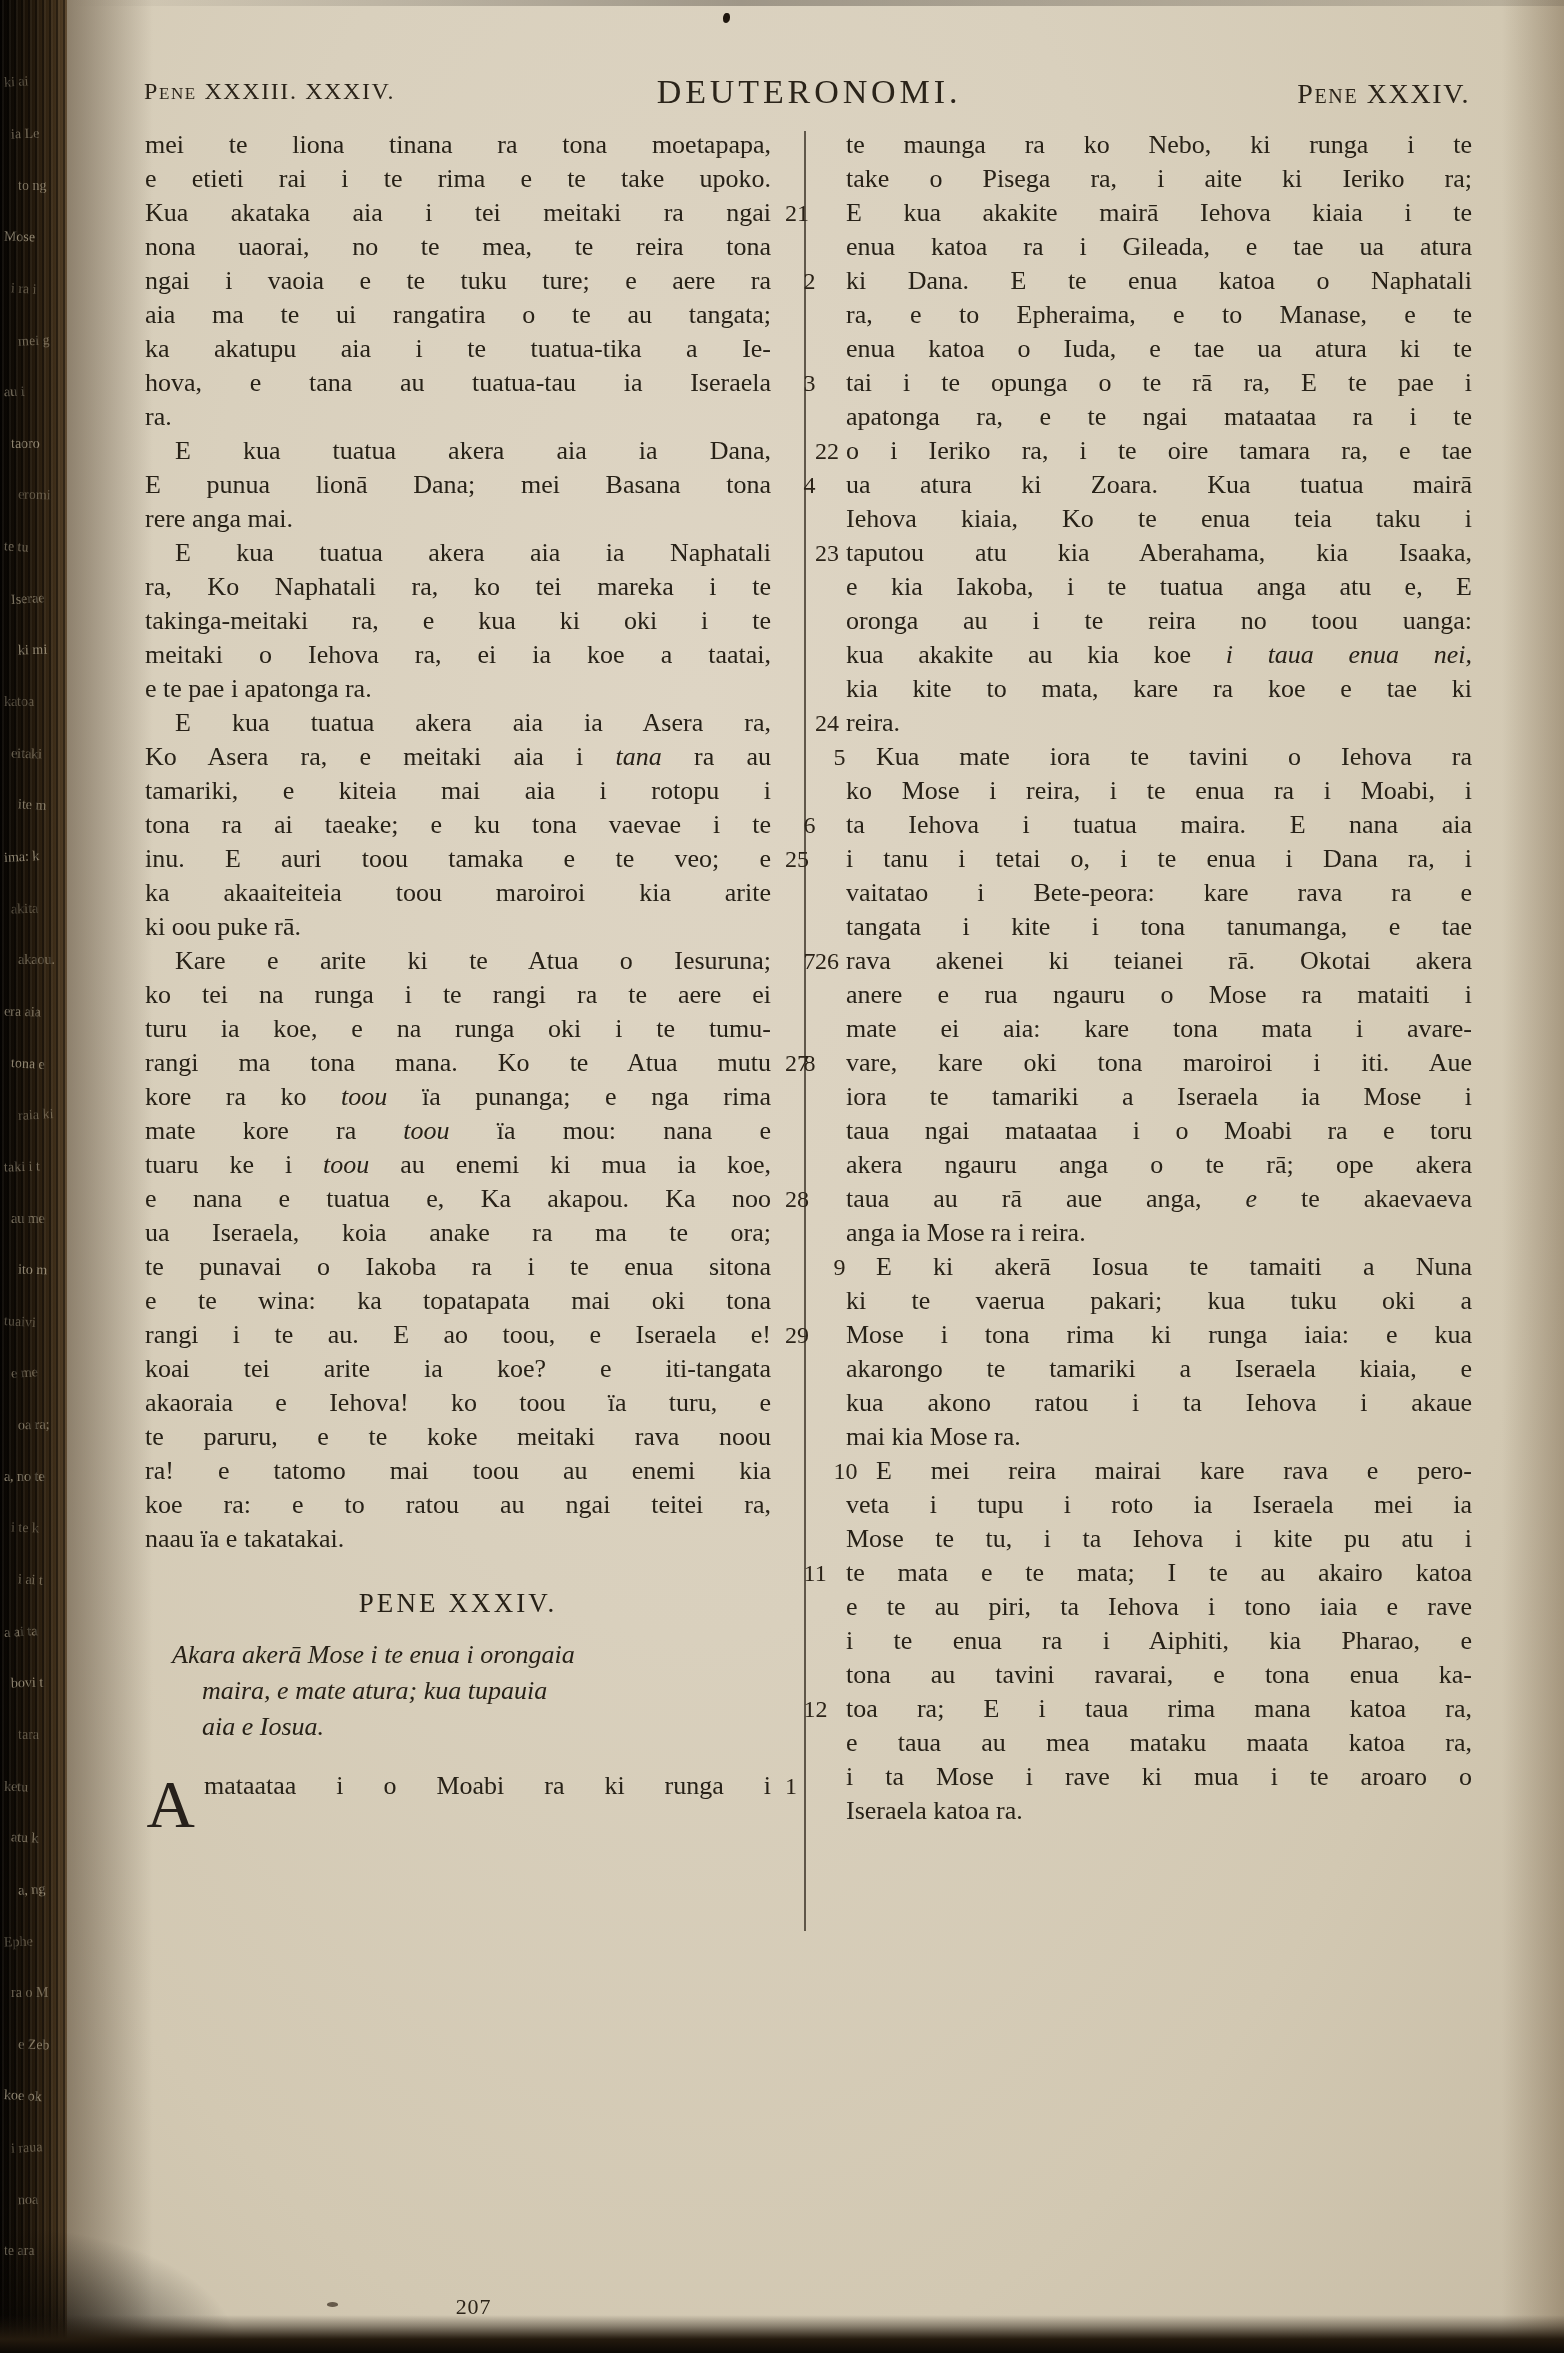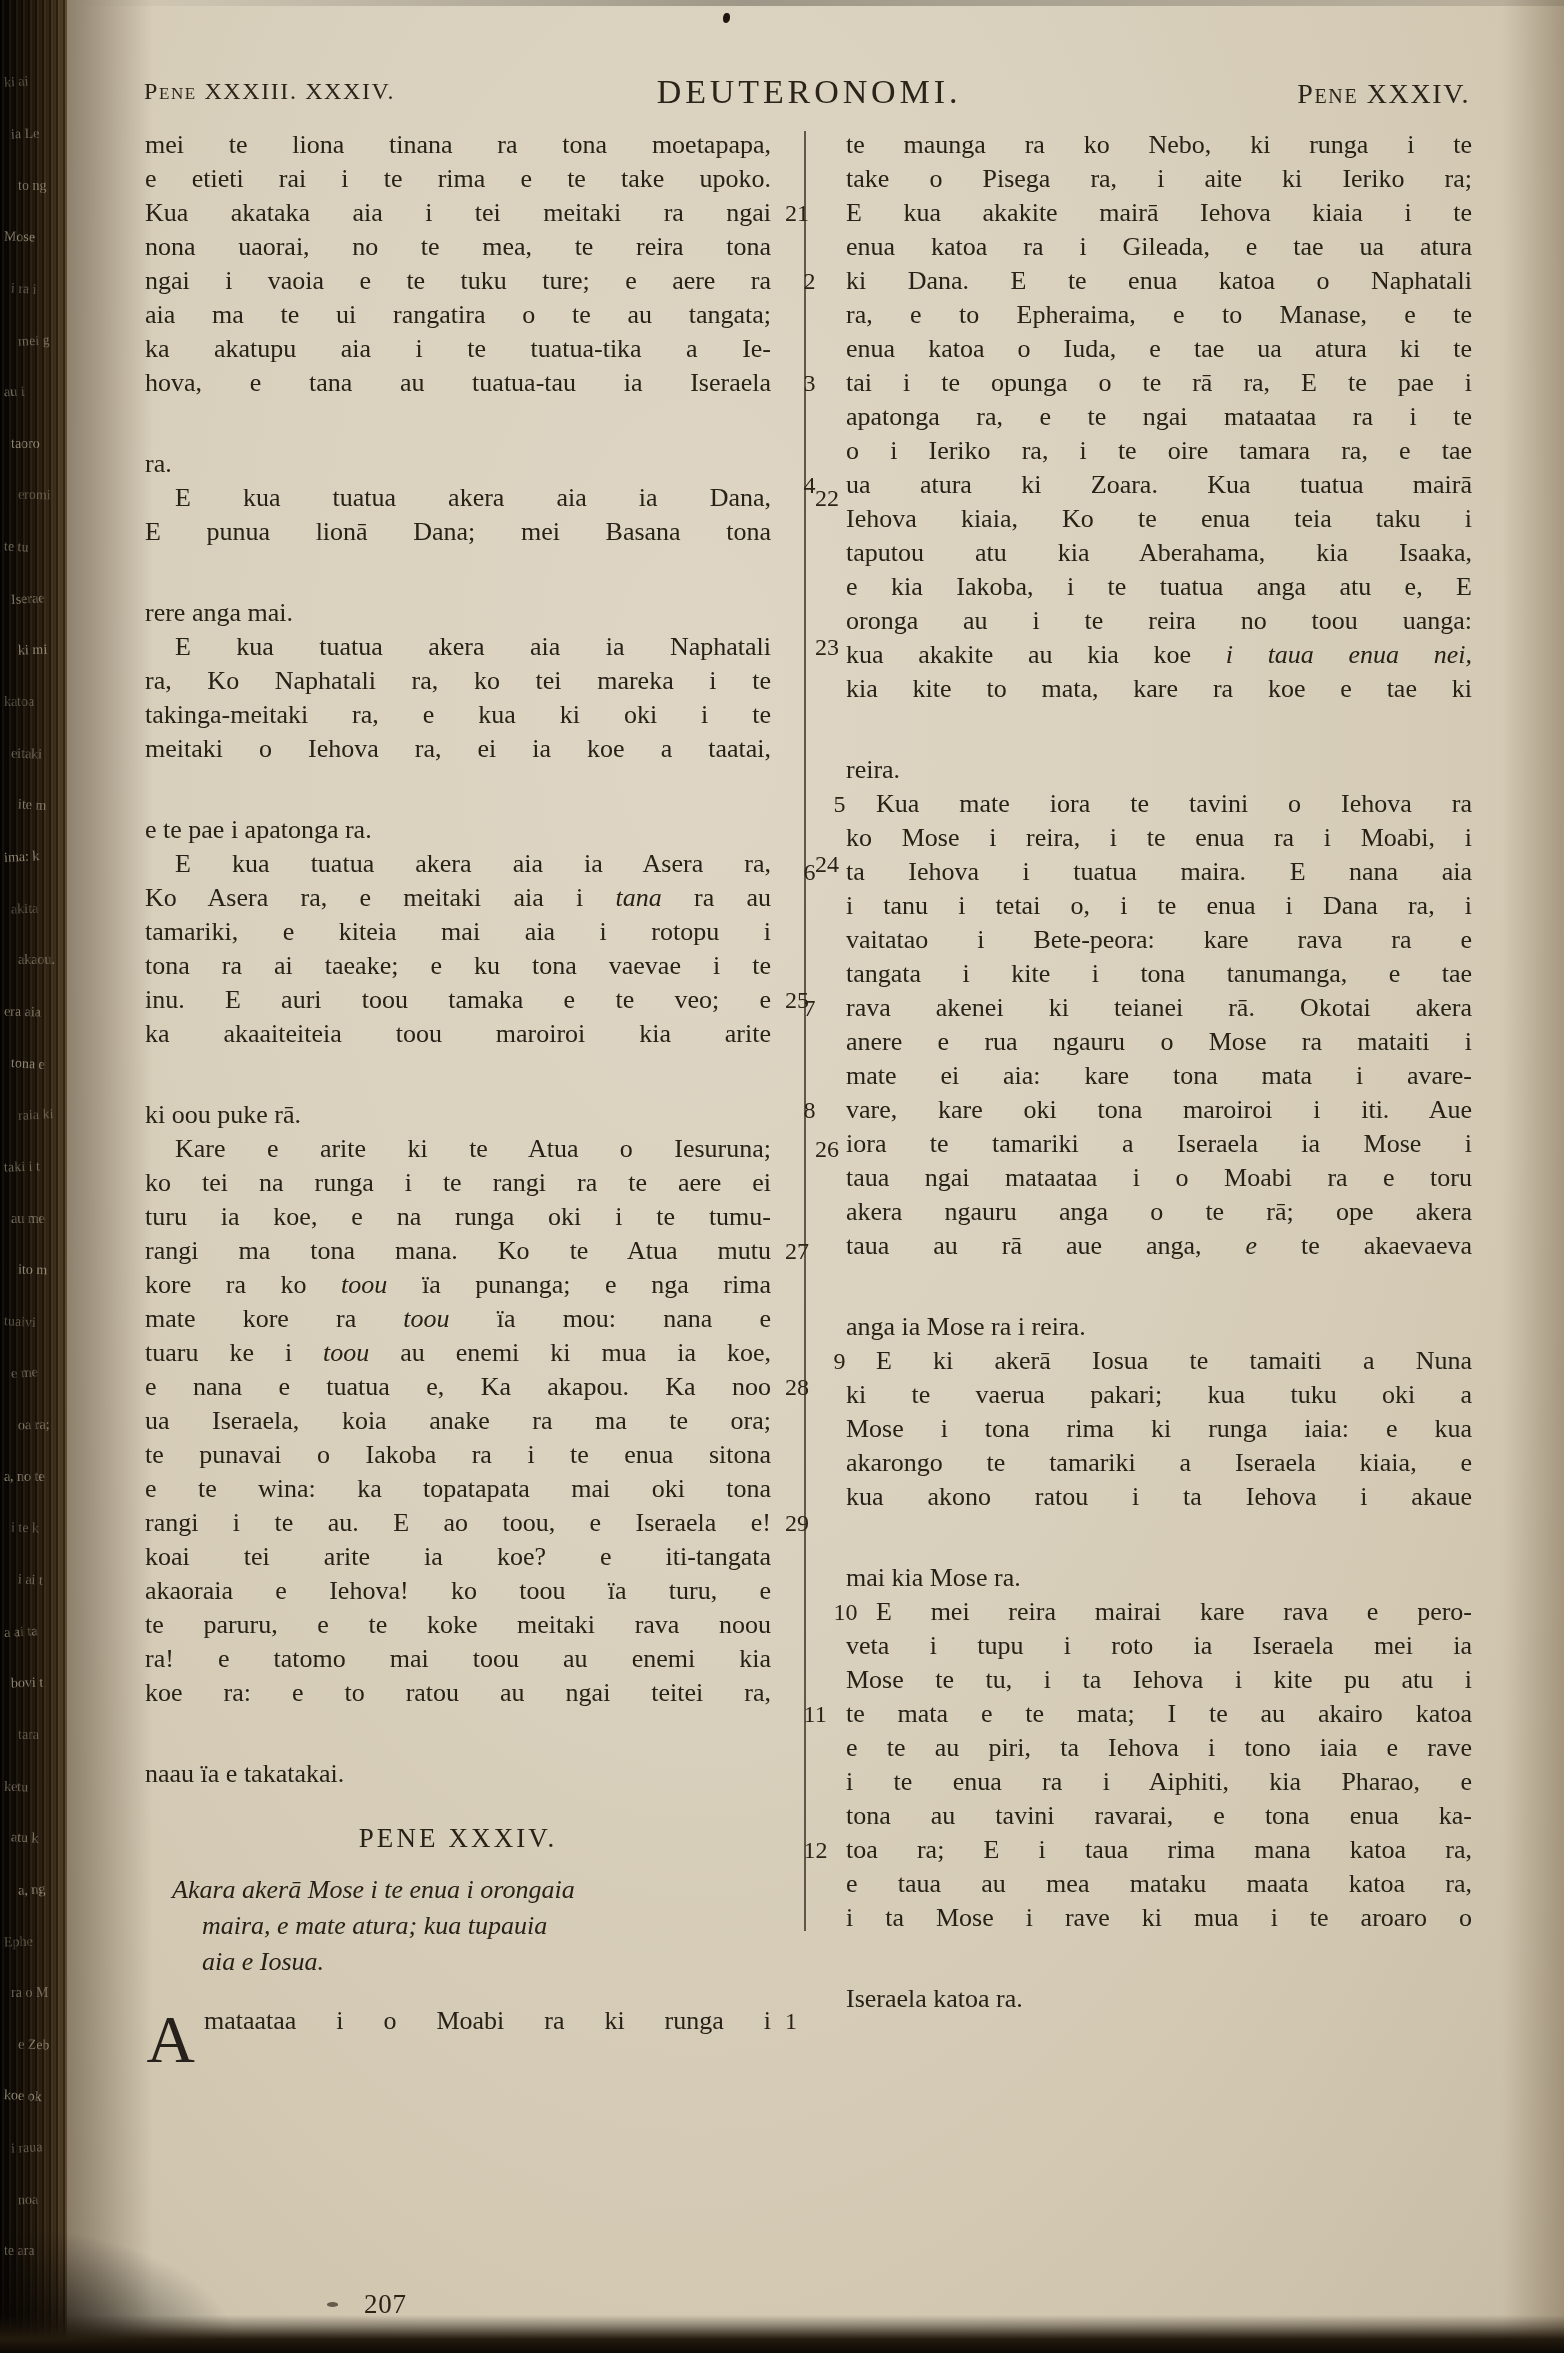--- a/index.html
+++ b/index.html
@@ -39,35 +39,35 @@
   .running-head{position:absolute;top:78px;left:0;right:0;z-index:3;color:#2b241a;}
   .rh-left{position:absolute;left:77px;top:0;font-variant:small-caps;font-size:24px;letter-spacing:1.6px;}
   .rh-center{position:absolute;left:742px;top:-4.7px;transform:translateX(-50%);font-size:34px;letter-spacing:3.9px;}
   .rh-right{position:absolute;right:95px;top:0;font-variant:small-caps;font-size:28px;letter-spacing:1.6px;}
   
   .text-block{position:absolute;top:128px;left:78px;z-index:3;display:flex;color:#272117;}
   .col{width:626px;font-size:26px;line-height:34px;}
   .colgap{width:75px;position:relative;}
   .divider{position:absolute;left:44%;top:3.1px;height:1800px;width:1.6px;background:rgba(48,40,29,.72);}
   .line{position:relative;text-align:justify;text-align-last:justify;}
-  .line.end{text-align-last:left;margin-top:47px;}
+  .line.end{text-align-last:left;}
   .line.indent{text-indent:30px;}
   .vnum{position:absolute;top:0;font-size:24px;color:#2b2318;}
   .col-left .vnum{left:100%;margin-left:14px;}
   .col-right .vnum{right:100%;width:33px;margin-right:9.4px;text-align:right;}
   .chap-head{text-align:center;font-size:27px;letter-spacing:3.1px;margin:30px 0 17px;}
   .summary{font-style:italic;margin:0 0 23.5px 27px;}
   .summary .sline{line-height:36px;}
   .summary .sline.cont{margin-left:30px;}
   .dropcap-block{position:relative;}
   .dropcap-block .line{padding-left:59px;}
   .dropcap{position:absolute;left:1.6px;top:3.1px;font-size:67px;line-height:64px;color:#27211b;}
   
-  .page-number{position:absolute;bottom:34px;left:297px;width:219px;
-    font-size:27px;letter-spacing:0.8px;color:#2b2318;z-index:3;}
+  .page-number{position:absolute;bottom:34px;left:297px;width:219px;text-align:center;
+    font-size:22px;letter-spacing:0.8px;color:#2b2318;z-index:3;}
   .speck-top{position:absolute;top:12.5px;left:656px;width:7px;height:10.2px;border-radius:50% 40% 55% 45%;
     background:#1e160e;z-index:3;}
   .speck-footer{position:absolute;bottom:47px;left:260px;width:11px;height:4.7px;border-radius:50%;
     background:rgba(44,33,20,.65);z-index:3;}
 </style>
 </head>
 <body>
 
 <div class="paper">
   <div class="gutter-shadow"></div>

